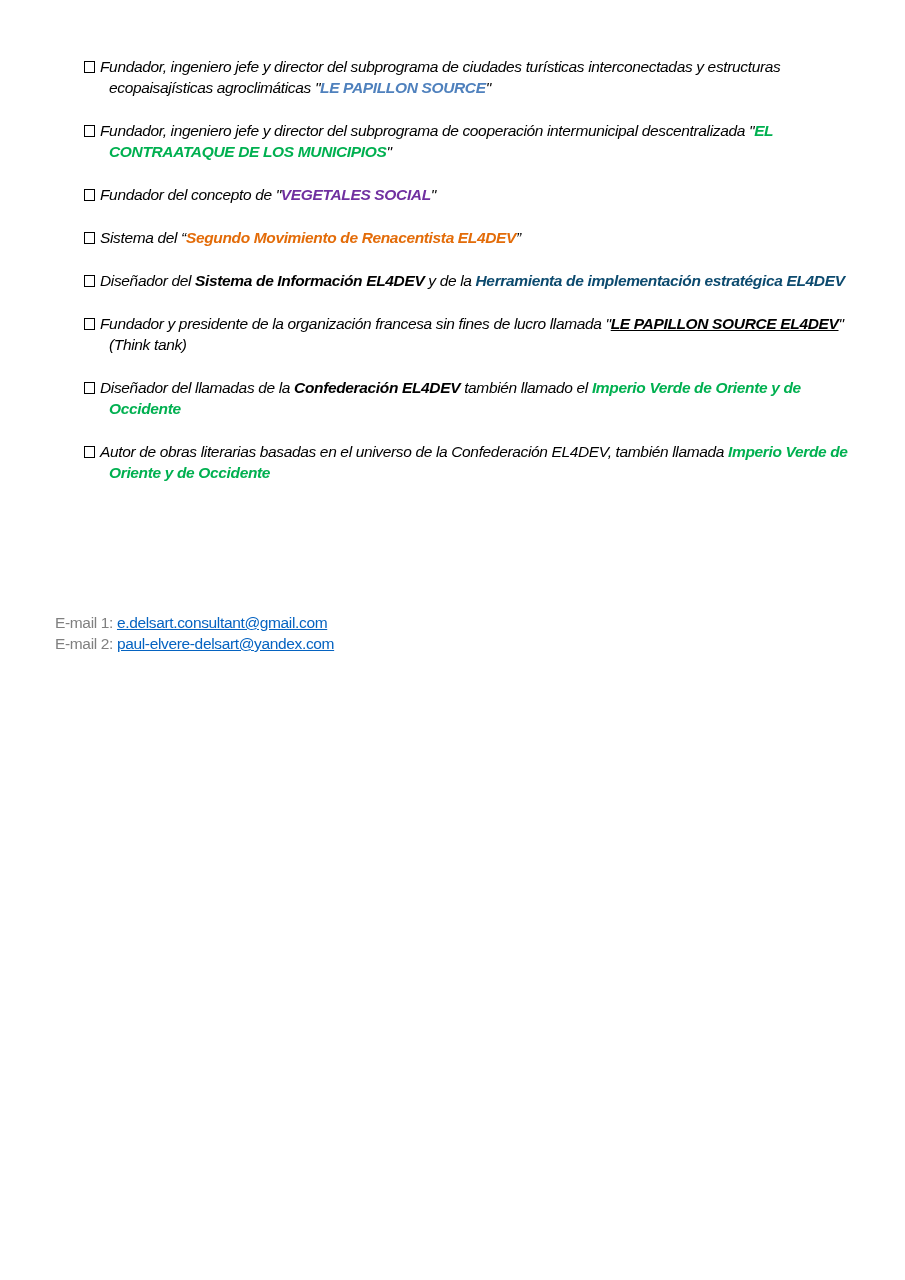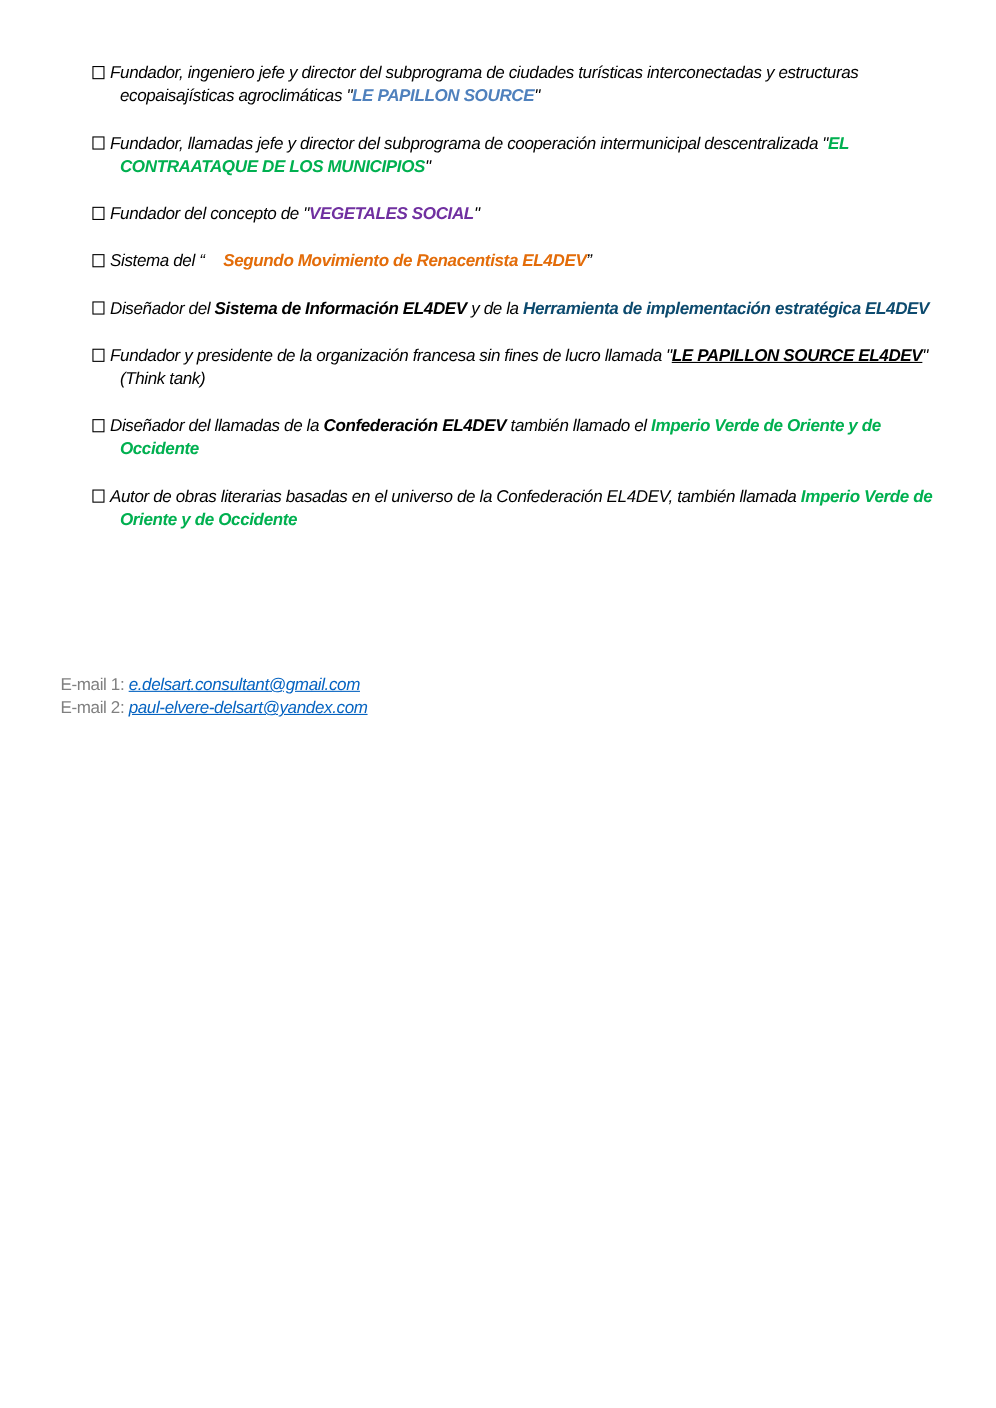--- a/index.html
+++ b/index.html
@@ -6,36 +6,36 @@
   body { width: 905px; height: 1280px; position: relative; overflow: hidden;
          font-family: "Liberation Sans", sans-serif; color: #000; }
   .content { position: absolute; left: 0; top: 0; width: 905px; }
   .bullet-list { position: absolute; left: 84px; top: 56px; width: 780px; margin: 0; padding: 0; list-style: none; font-style: italic; }
   .item { font-size: 15.5px; line-height: 21px; letter-spacing: -0.35px; margin: 0 0 22px 0; padding-left: 25px; text-indent: -25px; }
   .box { display: inline-block; width: 9px; height: 10px; border: 1.3px solid #000; margin-right: 5px; vertical-align: -1px; box-sizing: content-box; }
   .b { font-weight: bold; }
   .blue { color: #4f81bd; font-weight: bold; }
   .green { color: #00b050; font-weight: bold; }
   .purple { color: #7030a0; font-weight: bold; }
-  .orange { color: #e36c09; font-weight: bold; margin-left: 17px; }
+  .orange { color: #e36c09; font-weight: bold; }
   .red { color: #0c4a6e; font-weight: bold; }
   .ul { text-decoration: underline; font-weight: bold; }
   .emails { position: absolute; left: 55px; top: 612px; font-size: 15.5px; line-height: 21px; color: #808080; letter-spacing: -0.35px; }
-  .emails a { color: #0563c1; text-decoration: underline; font-style: italic; }
+  .emails a { color: #0563c1; text-decoration: underline; }
 </style>
 </head>
 <body>
 
 <div class="content">
   <ul class="bullet-list">
     <li class="item">
       <span class="box"></span><span>Fundador, ingeniero jefe y director del subprograma de ciudades turísticas interconectadas y estructuras ecopaisajísticas agroclimáticas "</span><span class="blue">LE PAPILLON SOURCE</span><span>"</span>
     </li>
     <li class="item">
-      <span class="box"></span><span>Fundador, llamadas jefe y director del subprograma de cooperación intermunicipal descentralizada "</span><span class="green">EL CONTRAATAQUE DE LOS MUNICIPIOS</span><span>"</span>
+      <span class="box"></span><span>Fundador, ingeniero jefe y director del subprograma de cooperación intermunicipal descentralizada "</span><span class="green">EL CONTRAATAQUE DE LOS MUNICIPIOS</span><span>"</span>
     </li>
     <li class="item">
       <span class="box"></span><span>Fundador del concepto de "</span><span class="purple">VEGETALES SOCIAL</span><span>"</span>
     </li>
     <li class="item">
       <span class="box"></span><span>Sistema del “</span><span class="orange">Segundo Movimiento de Renacentista EL4DEV</span><span>”</span>
     </li>
     <li class="item">
       <span class="box"></span><span>Diseñador del </span><span class="b">Sistema de Información EL4DEV</span><span> y de la </span><span class="red">Herramienta de implementación estratégica EL4DEV</span>
     </li>

